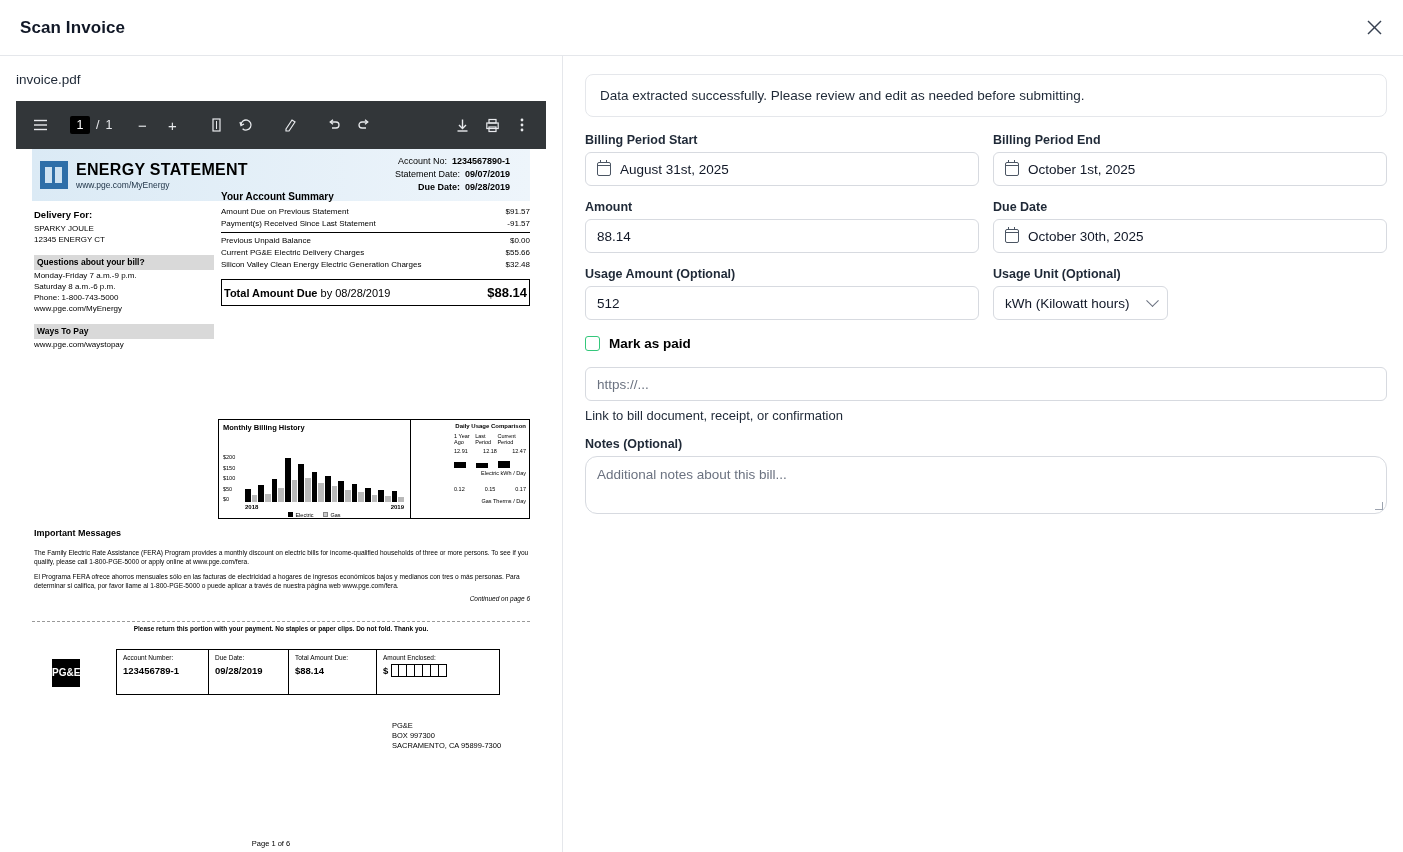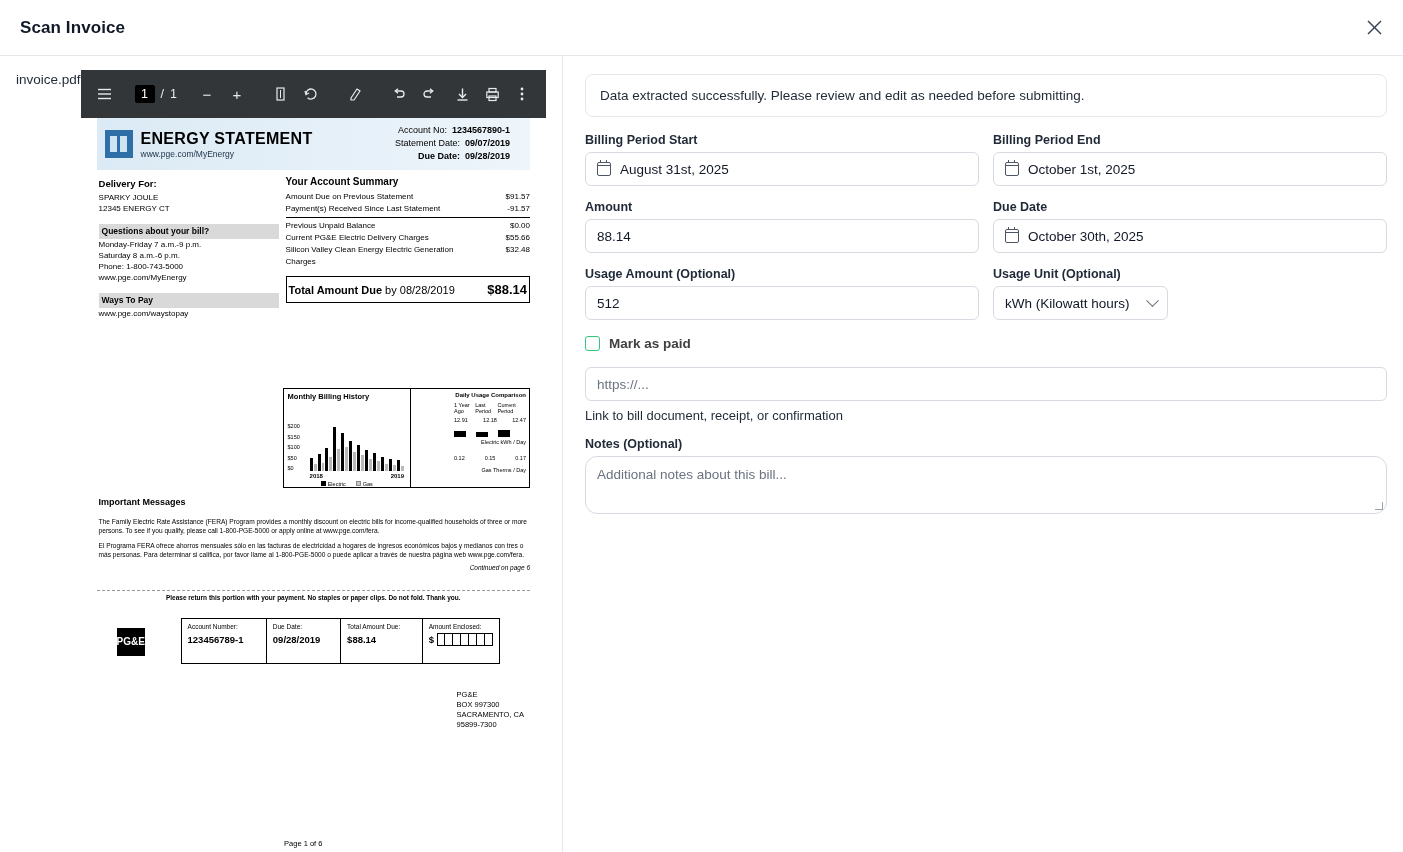--- a/index.html
+++ b/index.html
@@ -48,21 +48,21 @@
     display: flex;
     min-height: 0;
   }
   
   .left-pane {
     width: 563px;
     flex: 0 0 563px;
     border-right: 1px solid #e5e7eb;
     padding: 14px 16px 0 16px;
     display: flex;
-    flex-direction: row;
+    flex-direction: column;
     min-height: 0;
     overflow: hidden;
   }
   .file-name {
     font-size: 13.5px;
     color: #1f2937;
     margin: 2px 0 14px 0;
   }
   .pdf-viewer {
     flex: 1 1 auto;
@@ -158,21 +158,21 @@
   .sec-head { font-weight: bold; font-size: 9.5px; margin-bottom: 3px; }
   .gray-head {
     background: #d9d9d9;
     font-weight: bold;
     font-size: 8.5px;
     padding: 2px 3px;
     margin-top: 10px;
   }
   .summary {
     position: absolute;
-    left: 205px; top: 58px;
+    left: 205px; top: 42px;
     right: 16px;
     font-size: 8px;
   }
   .summary h4 { margin: 0 0 4px 0; font-size: 10px; }
   .sum-row { display: flex; justify-content: space-between; line-height: 12px; }
   .sum-row .amt { text-align: right; min-width: 48px; }
   .sum-rule { border-top: 1px solid #000; margin: 2px 0 2px 0; }
   .total-box {
     margin-top: 8px;
     border: 1.5px solid #000;
@@ -331,21 +331,21 @@
     gap: 9px;
     margin: 2px 0 16px 0;
   }
   .checkbox {
     width: 15px; height: 15px;
     border: 1.6px solid #34c77b;
     border-radius: 3px;
     background: #fff;
     cursor: pointer;
   }
-  .checkbox-label { font-size: 13.5px; font-weight: bold; color: #404040; }
+  .checkbox-label { font-size: 13.5px; font-weight: bold; color: #000000; }
   .helper {
     font-size: 13px;
     color: #1f2937;
     margin: -7px 0 14px 0;
   }
   .textarea {
     border: 1px solid #d7dae0;
     border-radius: 12px;
     height: 58px;
     padding: 10px 11px;

